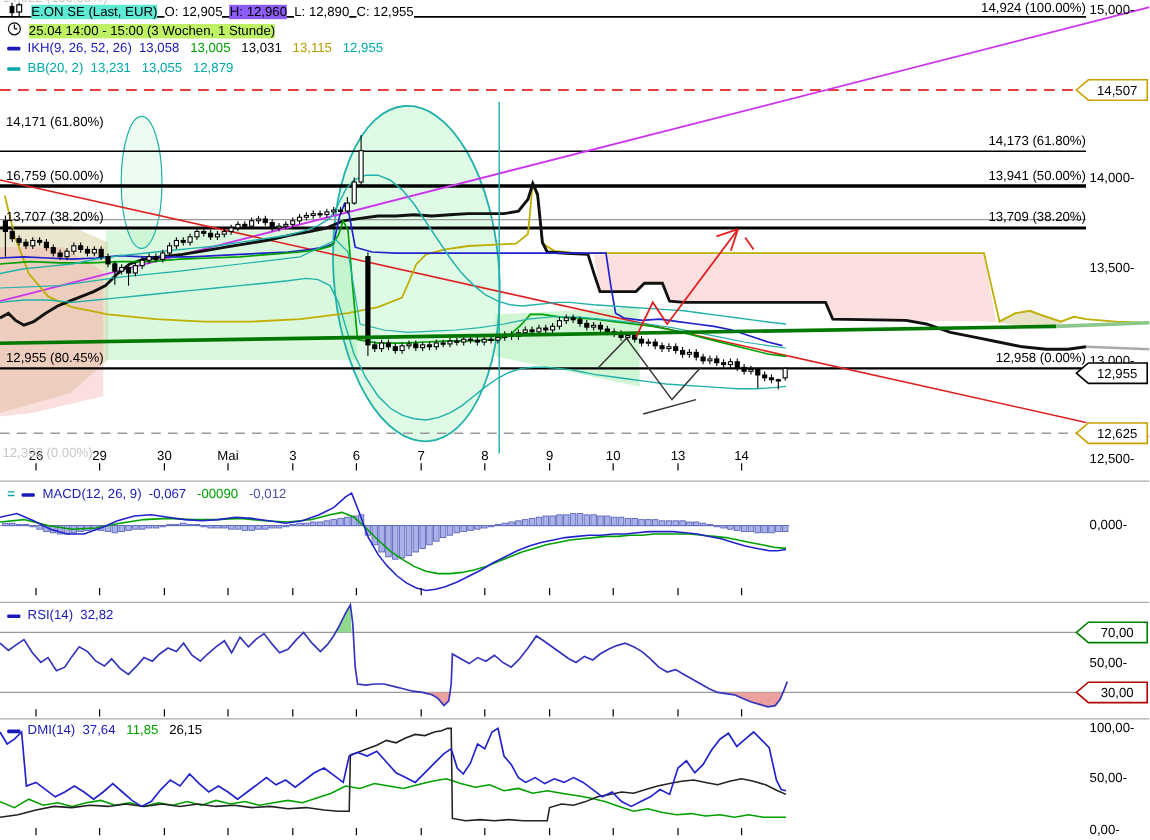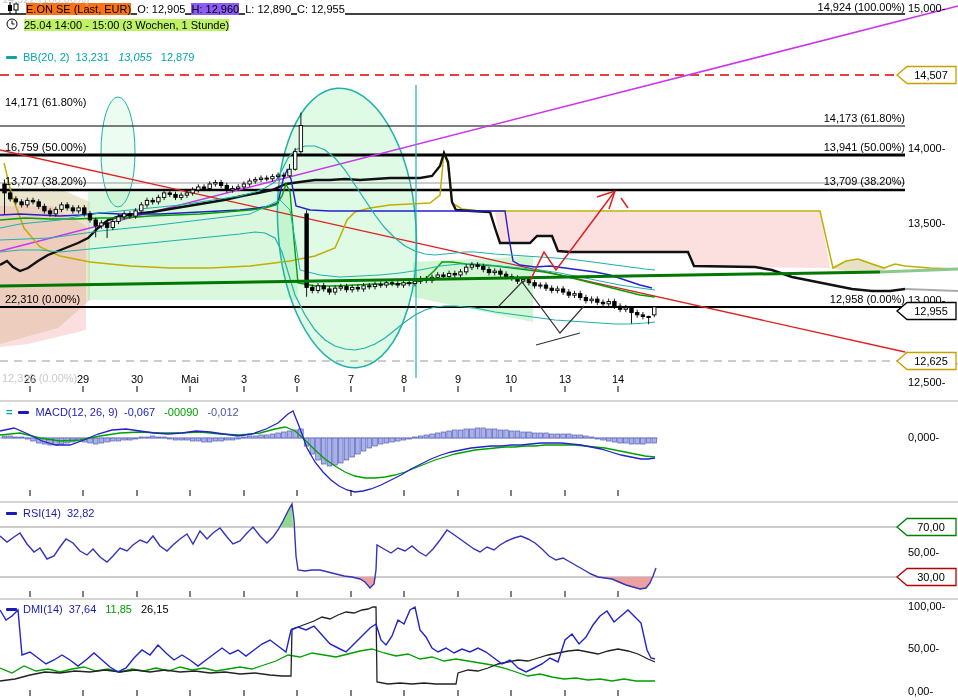--- a/index.html
+++ b/index.html
@@ -509,40 +509,45 @@
 
   <div class="hdr-row" style="top:2px">
     <span>
       <svg width="14" height="12">
           <line x1="4" y1="0" x2="4" y2="12" stroke="#000"></line>
           <rect x="2" y="3" width="4" height="6" fill="#000"></rect>
           <line x1="10" y1="0" x2="10" y2="12" stroke="#000"></line>
           <rect x="8" y="2" width="4" height="6" fill="#fff" stroke="#000"></rect>
         </svg>
     </span>
-    <span style="background:#f97316">E.ON SE (Last, EUR)</span>
+    <span style="background:#5eead4">E.ON SE (Last, EUR)</span>
     <span style="background:#fff">O: 12,905</span>
     <span style="background:#8b5cf6">H: 12,960</span>
     <span style="background:#fff">L: 12,890</span>
     <span style="background:#fff">C: 12,955</span>
   </div>
   <div class="hdr-row" style="top:18px">
     <span>
       <svg width="12" height="12">
           <circle cx="6" cy="6" r="5" fill="none" stroke="#000"></circle>
           <line x1="6" y1="6" x2="6" y2="2.5" stroke="#000"></line>
           <line x1="6" y1="6" x2="8.5" y2="6" stroke="#000"></line>
         </svg>
     </span>
     <span style="background:#bef264">25.04 14:00 - 15:00 (3 Wochen, 1 Stunde)</span>
   </div>
+  <div class="hdr-row" style="top:34px">
+    <span class="dash" style="background:#1a1ab8"></span>
+    <span style="color:#1a1ab8">IKH(9, 26, 52, 26)</span>
+    <span class="vals" id="ikh-vals"><span style="color: rgb(26, 26, 184);">13,058</span><span style="color: rgb(0, 160, 0);">13,005</span><span style="color: rgb(0, 0, 0);">13,031</span><span style="color: rgb(180, 160, 0);">13,115</span><span style="color: rgb(0, 168, 168);">12,955</span></span>
+  </div>
   <div class="hdr-row" style="top:51px">
     <span class="dash" style="background:#00a8a8"></span>
     <span style="color:#00a8a8">BB(20, 2)</span>
-    <span class="vals" id="bb-vals"><span style="color: rgb(0, 168, 168);">13,231</span><span style="color: rgb(0, 168, 168); font-style: italic;">13,055</span><span style="color: rgb(0, 168, 168);">12,879</span></span>
+    <span class="vals" id="bb-vals"><span style="color: rgb(0, 168, 168);">13,231</span><span style="color: rgb(0, 168, 168);">13,055</span><span style="color: rgb(0, 168, 168);">12,879</span></span>
   </div>
   <div class="hdr-row" style="top:406px">
     <span style="color:#00a8a8;font-weight:bold">=</span>
     <span class="dash" style="background:#1a1ab8"></span>
     <span style="color:#1a1ab8">MACD(12, 26, 9)</span>
     <span class="vals" id="macd-vals"><span style="color: rgb(26, 26, 184);">-0,067</span><span style="color: rgb(0, 160, 0);">-00090</span><span style="color: rgb(80, 85, 168); margin-top: 12px;">-0,012</span></span>
   </div>
   <div class="hdr-row" style="top:507px">
     <span class="dash" style="background:#1a1ab8"></span>
     <span style="color:#1a1ab8">RSI(14)</span>
@@ -551,21 +556,21 @@
   <div class="hdr-row" style="top:603px">
     <span class="dash" style="background:#1a1ab8"></span>
     <span style="color:#1a1ab8">DMI(14)</span>
     <span class="vals" id="dmi-vals"><span style="color: rgb(26, 26, 184);">37,64</span><span style="color: rgb(0, 160, 0);">11,85</span><span style="color: rgb(0, 0, 0);">26,15</span></span>
   </div>
 
   <div id="fib-labels">
       <div class="lbl" style="left: 5px; top: 96px;">14,171 (61.80%)</div>
       <div class="lbl" style="left: 5px; top: 141px;">16,759 (50.00%)</div>
       <div class="lbl" style="left: 5px; top: 175px;">13,707 (38.20%)</div>
-      <div class="lbl" style="left: 5px; top: 293px;">22,310 (0.00%)</div>
+      <div class="lbl" style="left: 5px; top: 293px;">12,955 (80.45%)</div>
       <div class="lbl" style="left: 815px; top: 1px; width: 90px; text-align: right;">14,924 (100.00%)</div>
       <div class="lbl" style="left: 815px; top: 112px; width: 90px; text-align: right;">14,173 (61.80%)</div>
       <div class="lbl" style="left: 815px; top: 141px; width: 90px; text-align: right;">13,941 (50.00%)</div>
       <div class="lbl" style="left: 815px; top: 175px; width: 90px; text-align: right;">13,709 (38.20%)</div>
       <div class="lbl" style="left: 815px; top: 293px; width: 90px; text-align: right;">12,958 (0.00%)</div>
       <div class="lbl faint" style="left: 2px; top: -7px;">14,922 (100.00%)</div>
       <div class="lbl faint" style="left: 2px; top: 372px;">12,392 (0.00%)</div>
     </div>
 </div>
 

